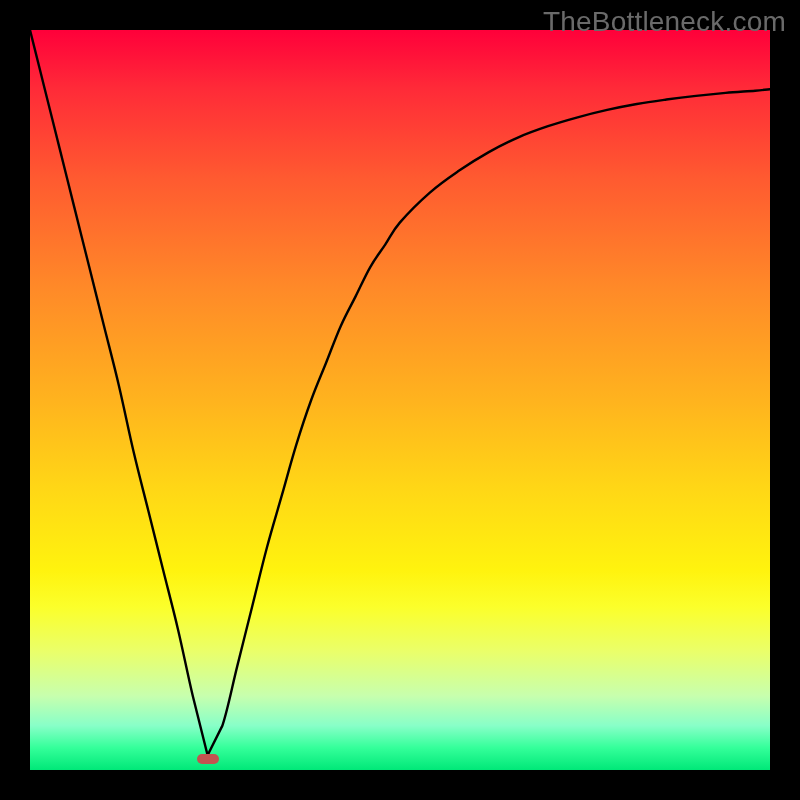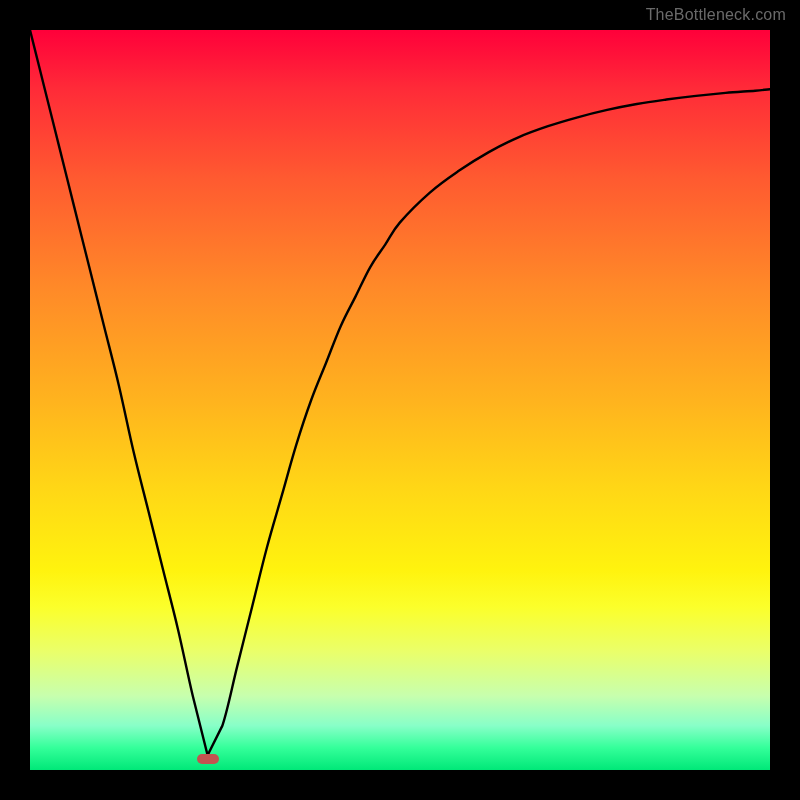--- a/index.html
+++ b/index.html
@@ -31,21 +31,21 @@
       #88ffc8 94%,
       #34ff9a 97%,
       #00e878 100%
     );
   }
   .watermark {
     position: absolute;
     top: 6px;
     right: 14px;
     color: #6a6a6a;
-    font-size: 16px;
+    font-size: 28px;
     font-weight: 500;
     letter-spacing: 0.2px;
     user-select: none;
   }
   svg.curve {
     position: absolute;
     left: 0;
     top: 0;
     width: 740px;
     height: 740px;

